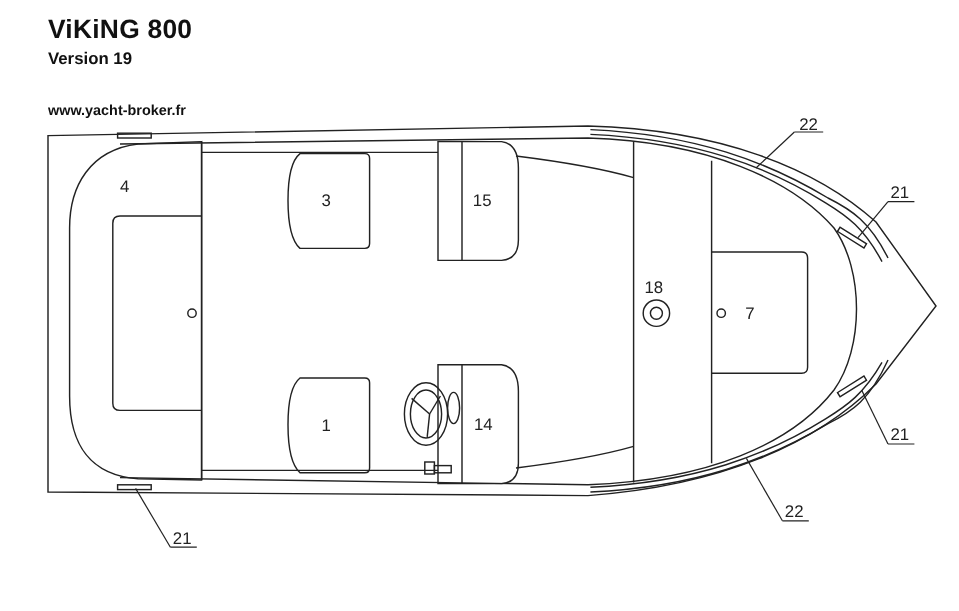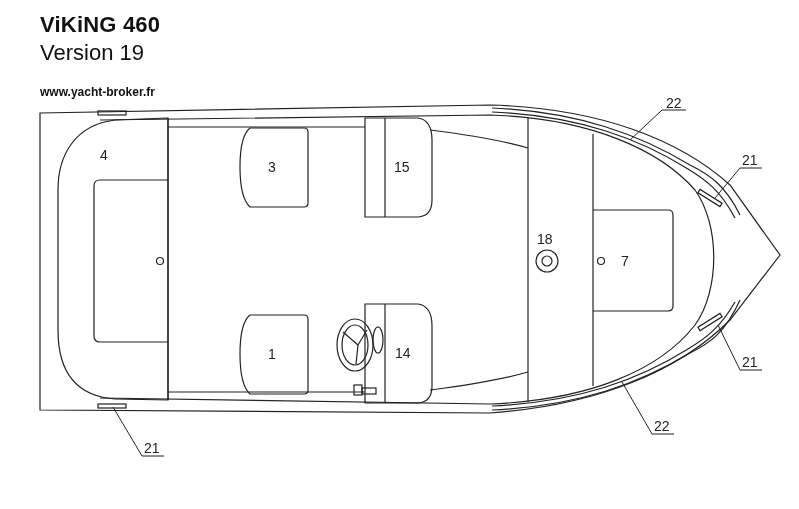--- a/index.html
+++ b/index.html
@@ -1,28 +1,28 @@
 <!DOCTYPE html>
 <html><head>
 <meta charset="utf-8">
 <style>
   html, body { margin:0; padding:0; background:#ffffff; }
   body { width:799px; height:509px; position:relative; overflow:hidden; font-family:"Liberation Sans", sans-serif; }
   .title { position:absolute; left:40px; top:12px; font-size:22px; font-weight:bold; color:#111; letter-spacing:0.2px; }
-  .subtitle { position:absolute; left:40px; top:40px; font-size:22px; font-weight:normal; color:#111; }
+  .subtitle { position:absolute; left:40px; top:40px; font-size:14px; font-weight:bold; color:#111; }
   .url { position:absolute; left:40px; top:85px; font-size:12px; font-weight:bold; color:#111; }
   svg { position:absolute; left:0; top:0; }
   svg text { font-family:"Liberation Sans", sans-serif; fill:#222; }
   .lbl { font-size:14px; }
   .callout { font-size:14px; }
 </style>
 </head>
 <body>
 
-<div class="title">ViKiNG 460</div>
+<div class="title">ViKiNG 800</div>
 <div class="subtitle">Version 19</div>
 <div class="url">www.yacht-broker.fr</div>
 
 <svg width="799" height="509" viewBox="0 0 799 509" fill="none" stroke="#222" stroke-width="1.2">
 
   <path d="M40,113 L490,105 C600,108 680,140 730,185 L780,255 L730,320 C680,370 600,405 490,413 L40,410 Z"></path>
 
   <path d="M100,120 L490,115 C590,118 660,150 695,190 C720,225 720,290 695,325 C660,370 590,400 490,404 L100,398"></path>
 
   <path d="M168,127 L365,127"></path>

